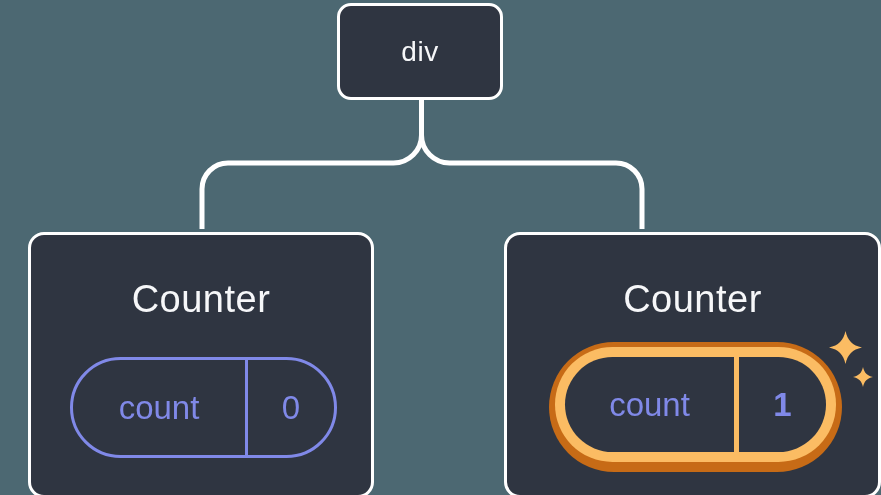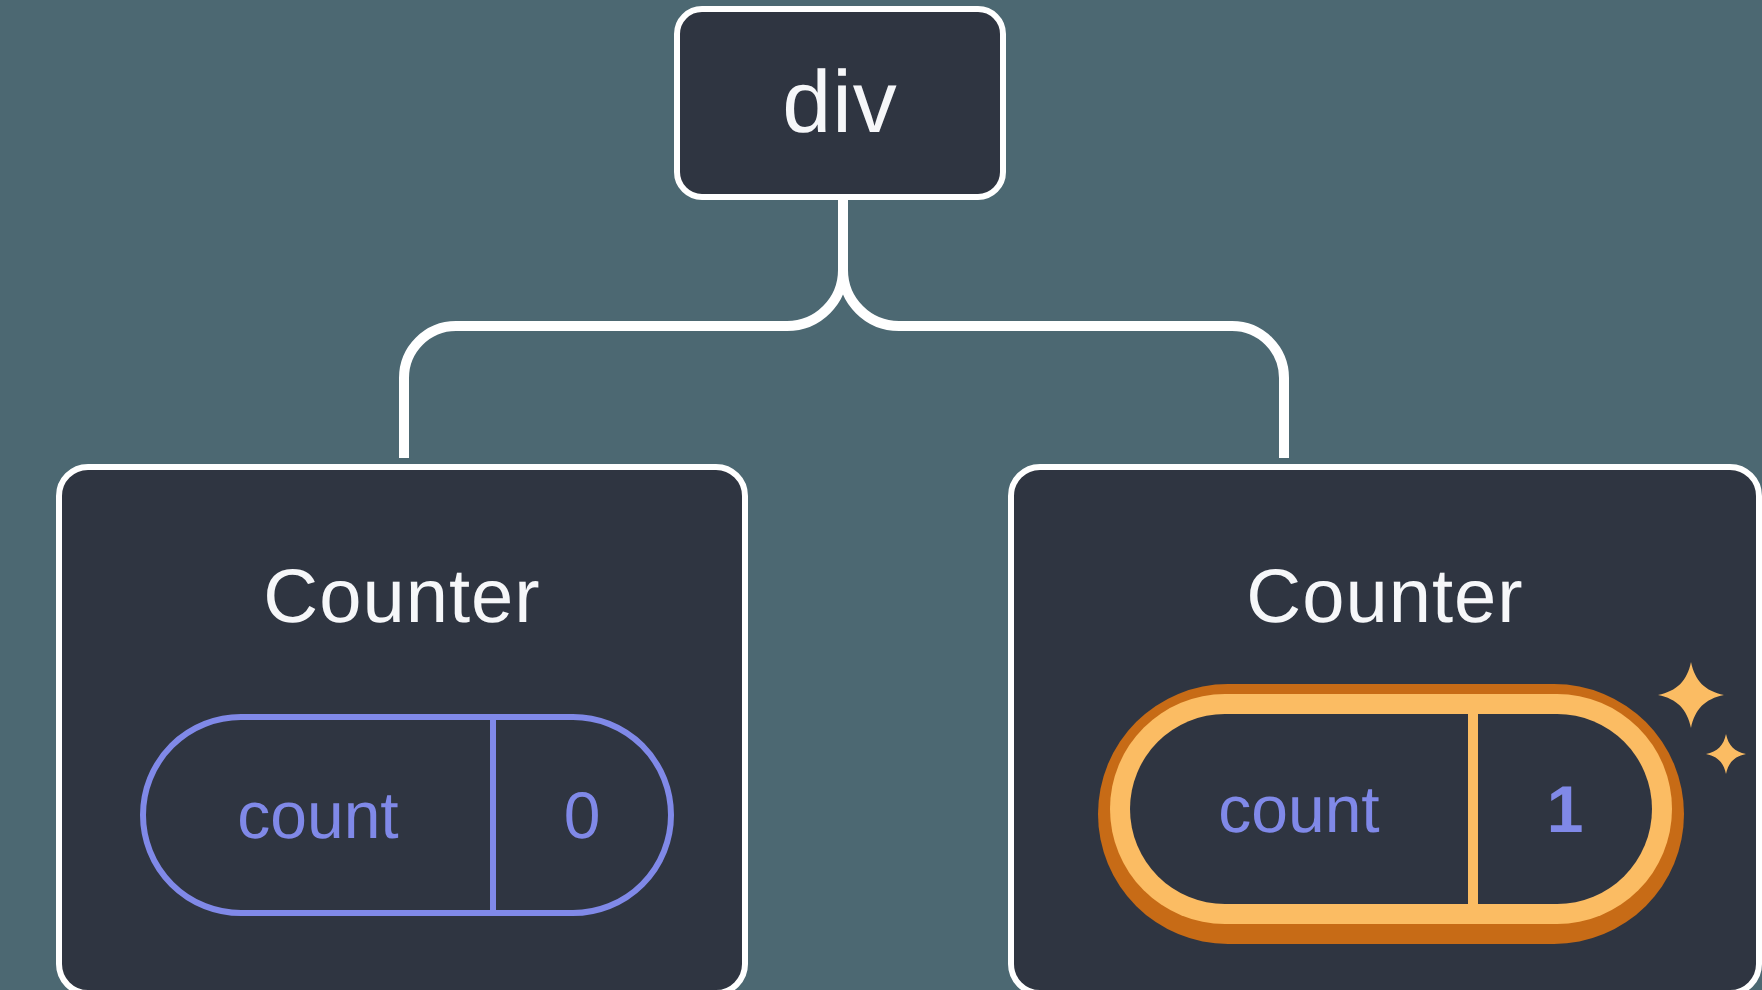--- a/index.html
+++ b/index.html
@@ -33,21 +33,21 @@
     box-sizing: border-box;
     background: var(--card-background, #2F3541);
     border: 3px solid var(--card-border, #FFFFFF);
     border-radius: 14px;
     display: flex;
     align-items: center;
     justify-content: center;
   }
   .root-label {
     color: var(--text-primary, #F6F7F9);
-    font-size: 44px;
+    font-size: 28px;
     font-weight: 500;
     letter-spacing: 0.5px;
   }
   .card {
     position: absolute;
     top: 232px;
     height: 266px;
     box-sizing: border-box;
     background: var(--card-background, #2F3541);
     border: 3px solid var(--card-border, #FFFFFF);

